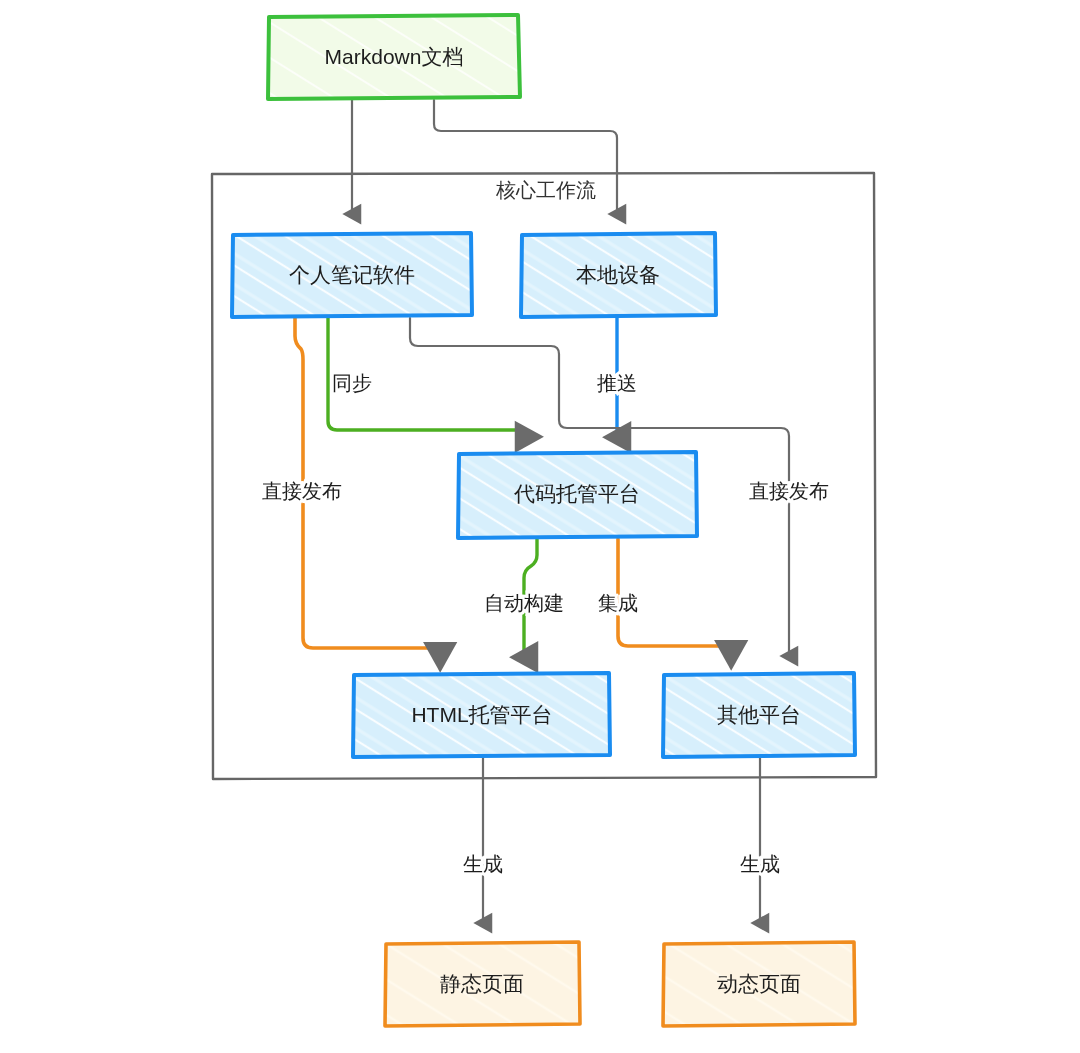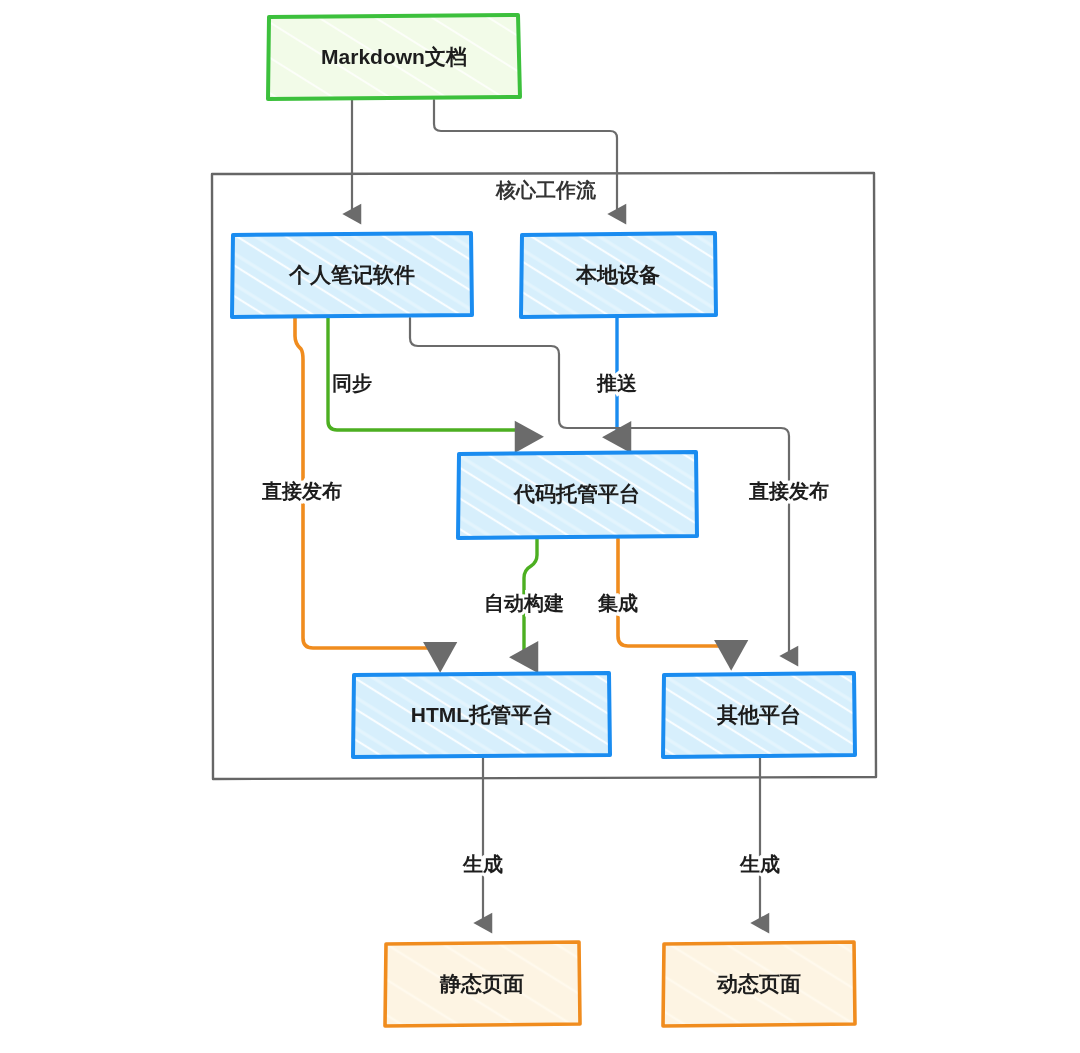--- a/index.html
+++ b/index.html
@@ -9,21 +9,20 @@
   }
   body {
     font-family: "Liberation Sans", "DejaVu Sans", sans-serif;
   }
   #canvas {
     position: relative;
     width: 1080px;
     height: 1053px;
     background: #ffffff;
     overflow: hidden;
-    font-weight: bold;
   }
   svg.layer {
     position: absolute;
     top: 0;
     left: 0;
     width: 1080px;
     height: 1053px;
   }
   .node-label {
     font-family: "Liberation Sans", "DejaVu Sans", sans-serif;

